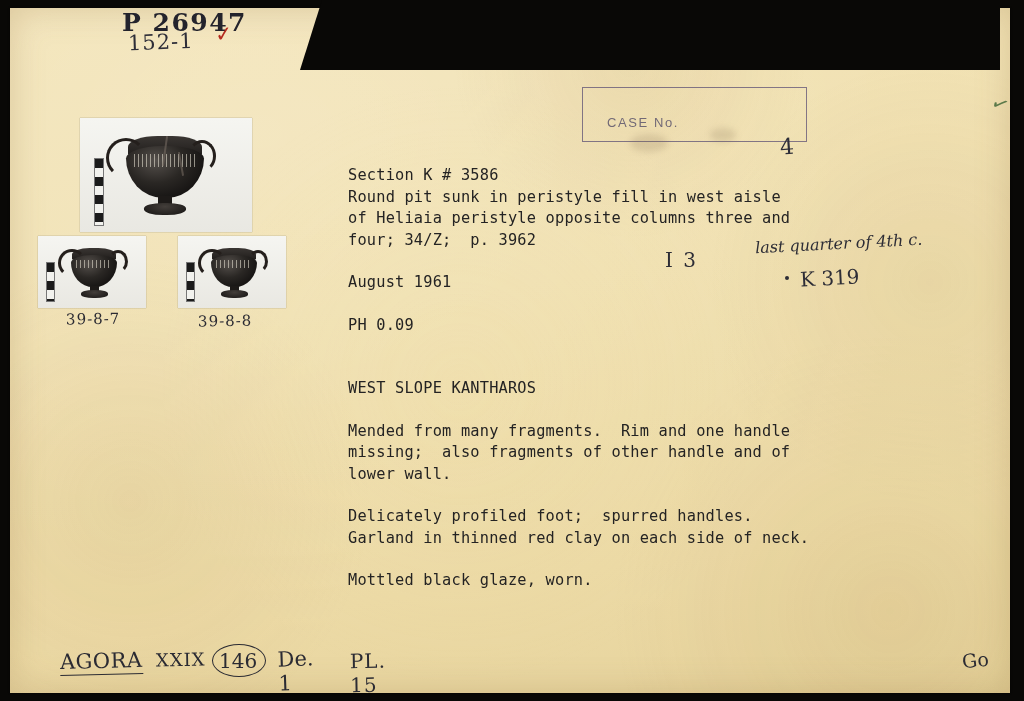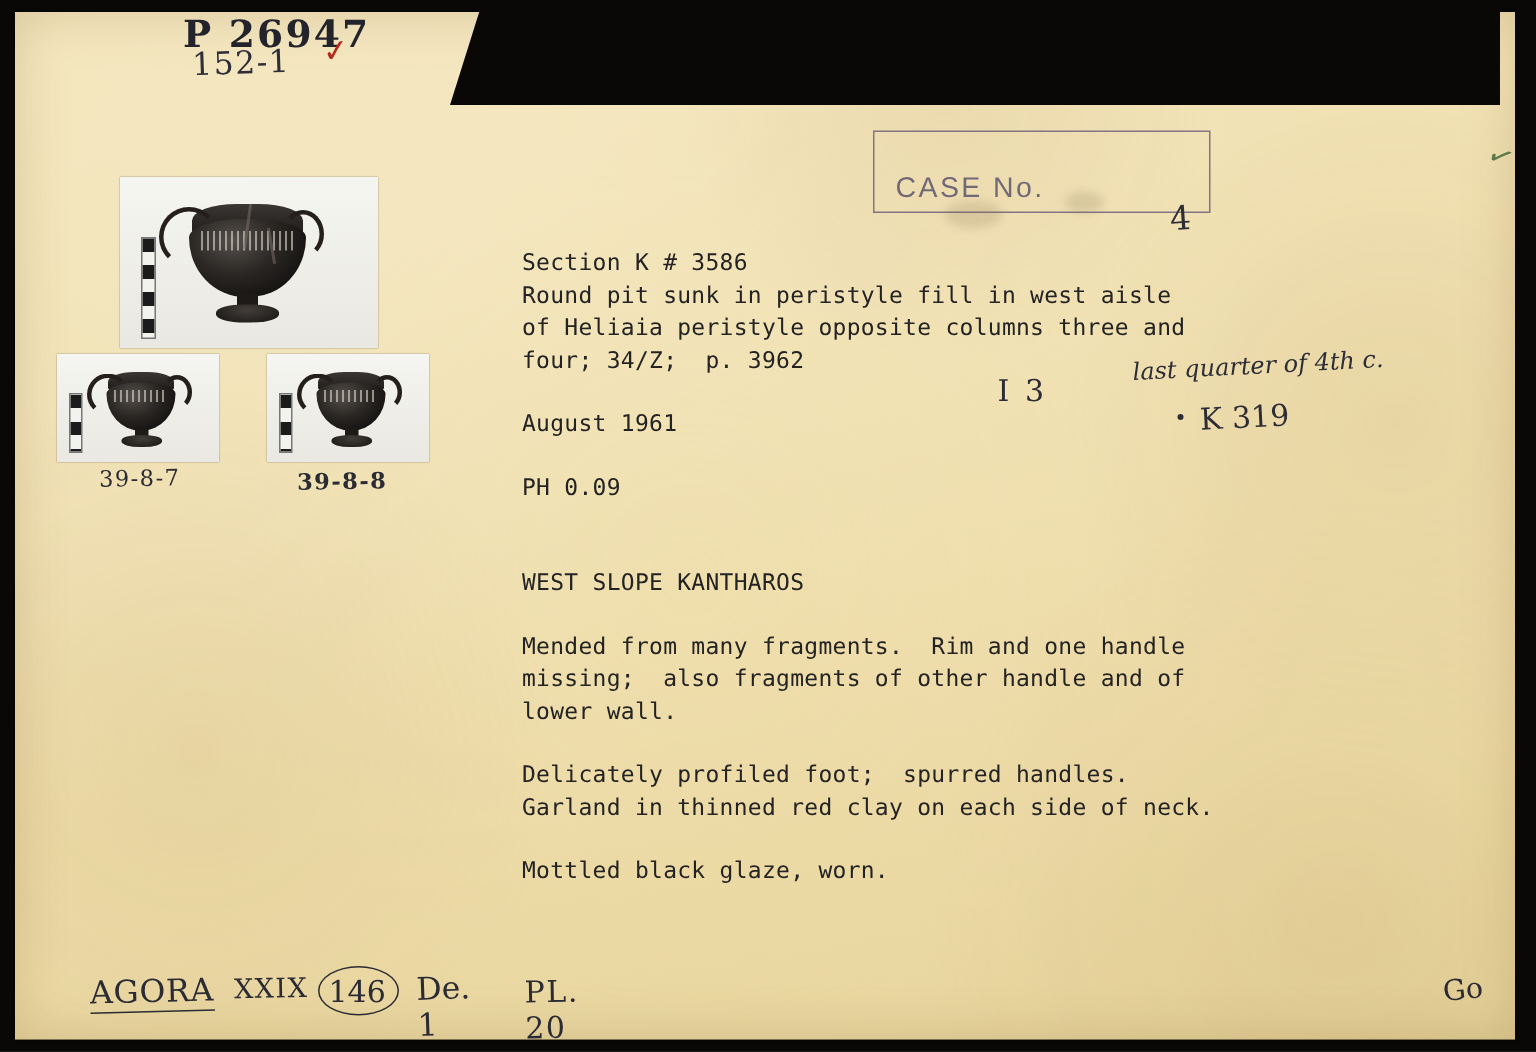--- a/index.html
+++ b/index.html
@@ -103,23 +103,23 @@
     opacity: 0.82;
   }
   #stamp .l1 {
     position: absolute;
     left: 14px;
     top: 6px;
     font-size: 14.5px;
   }
   #stamp .l2 {
     position: absolute;
-    left: 14px;
+    left: 24px;
     top: 27px;
-    font-size: 19px;
+    font-size: 13px;
   }
   #stamp-case-no {
     position: absolute;
     left: 118px;
     top: 22px;
     font-size: 21px;
     font-family: "DejaVu Serif", serif;
     color: #2e2e38;
     letter-spacing: 1px;
     transform: rotate(-2deg);
@@ -312,21 +312,21 @@
 
   .photo-caption {
     position: absolute;
     font-family: "DejaVu Serif", serif;
     font-size: 15px;
     color: #2b2b33;
     letter-spacing: 1px;
     transform: rotate(-1deg);
   }
   #cap-a { left: 56px; top: 302px; }
-  #cap-b { left: 188px; top: 304px; font-weight: bold; }
+  #cap-b { left: 188px; top: 304px; }
 
   
   .blemish {
     position: absolute;
     background: rgba(120,100,70,0.18);
     border-radius: 50%;
     filter: blur(3px);
   }
 </style>
 </head>
@@ -404,21 +404,21 @@
     <div class="photo-caption" id="cap-a">39-8-7</div>
     <div class="photo-caption" id="cap-b">39-8-8</div>
 
     <div id="bottom-line">
       <span id="bot-agora">AGORA</span>
       <span id="bot-xxix">XXIX</span>
       <span id="bot-num-wrap">
         <span id="bot-num">146</span>
       </span>
       <span id="bot-deposit">De. 1</span>
-      <span id="bot-plate">PL. 20</span>
+      <span id="bot-plate">PL. 15</span>
     </div>
     <div id="bot-right">Go</div>
 
   </div>
 
   <div class="notch"></div>
 
 </div>
 
 </body></html>

